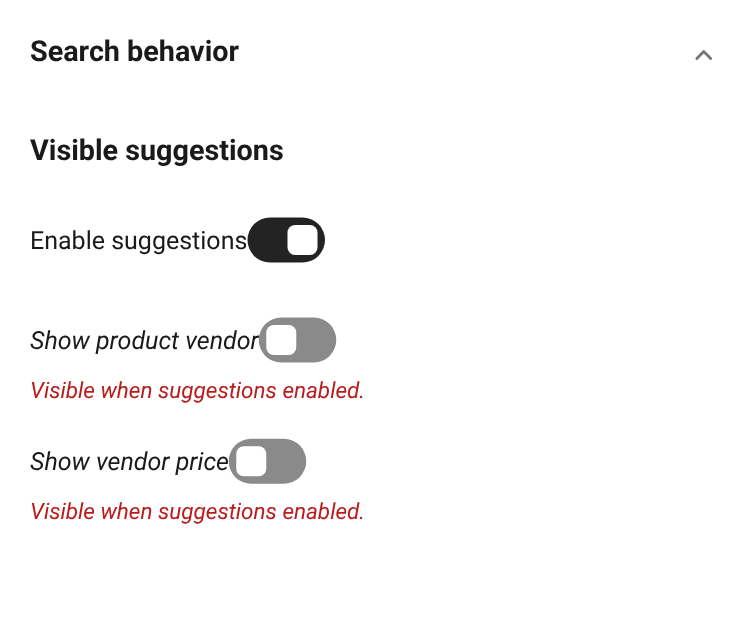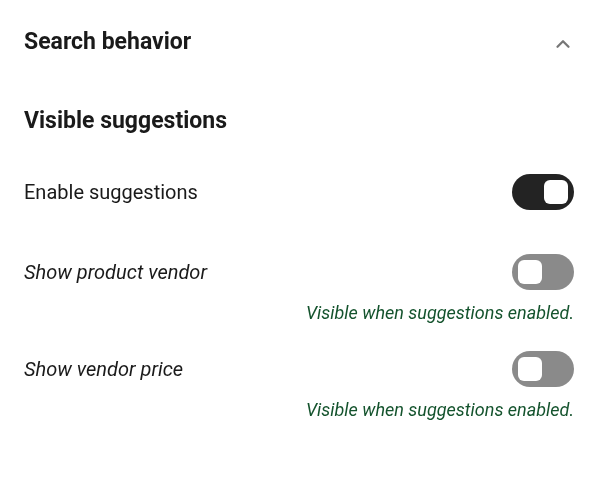--- a/index.html
+++ b/index.html
@@ -33,35 +33,33 @@
       cursor: pointer;
     }
     .subsection-title {
       font-size: 23px;
       font-weight: 700;
       color: #1a1a1a;
       margin-bottom: 40px;
     }
     .setting-row {
       display: flex;
-      justify-content: space-between;
       align-items: center;
       margin-bottom: 12px;
     }
     .setting-label {
       font-size: 20px;
       font-weight: 400;
       color: #1a1a1a;
     }
     .setting-help {
       font-size: 18px;
-      color: #14532d;
+      color: #b91c1c;
       margin-top: 2px;
       margin-bottom: 28px;
-      text-align: right;
     }
     .setting-block {
       margin-bottom: 44px;
     }
     .setting-block.with-help {
       margin-bottom: 0;
       font-style: italic;
     }
     .toggle {
       width: 62px;

